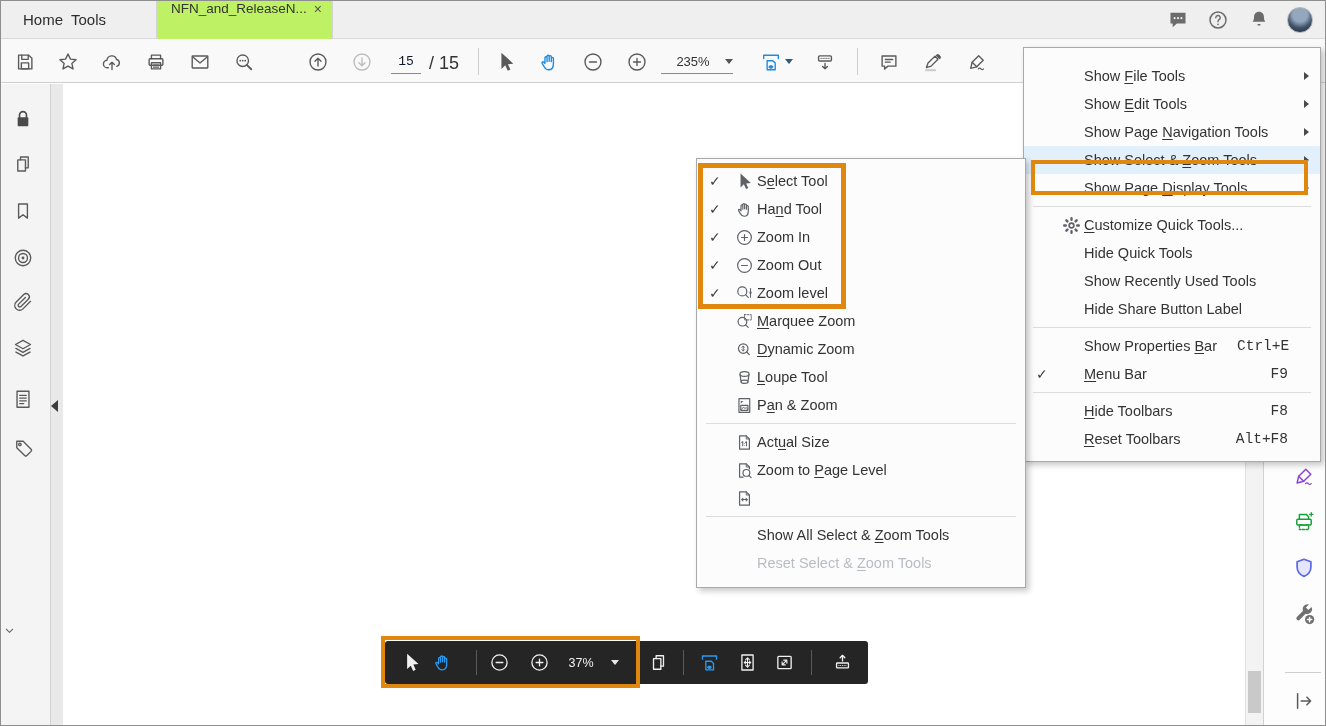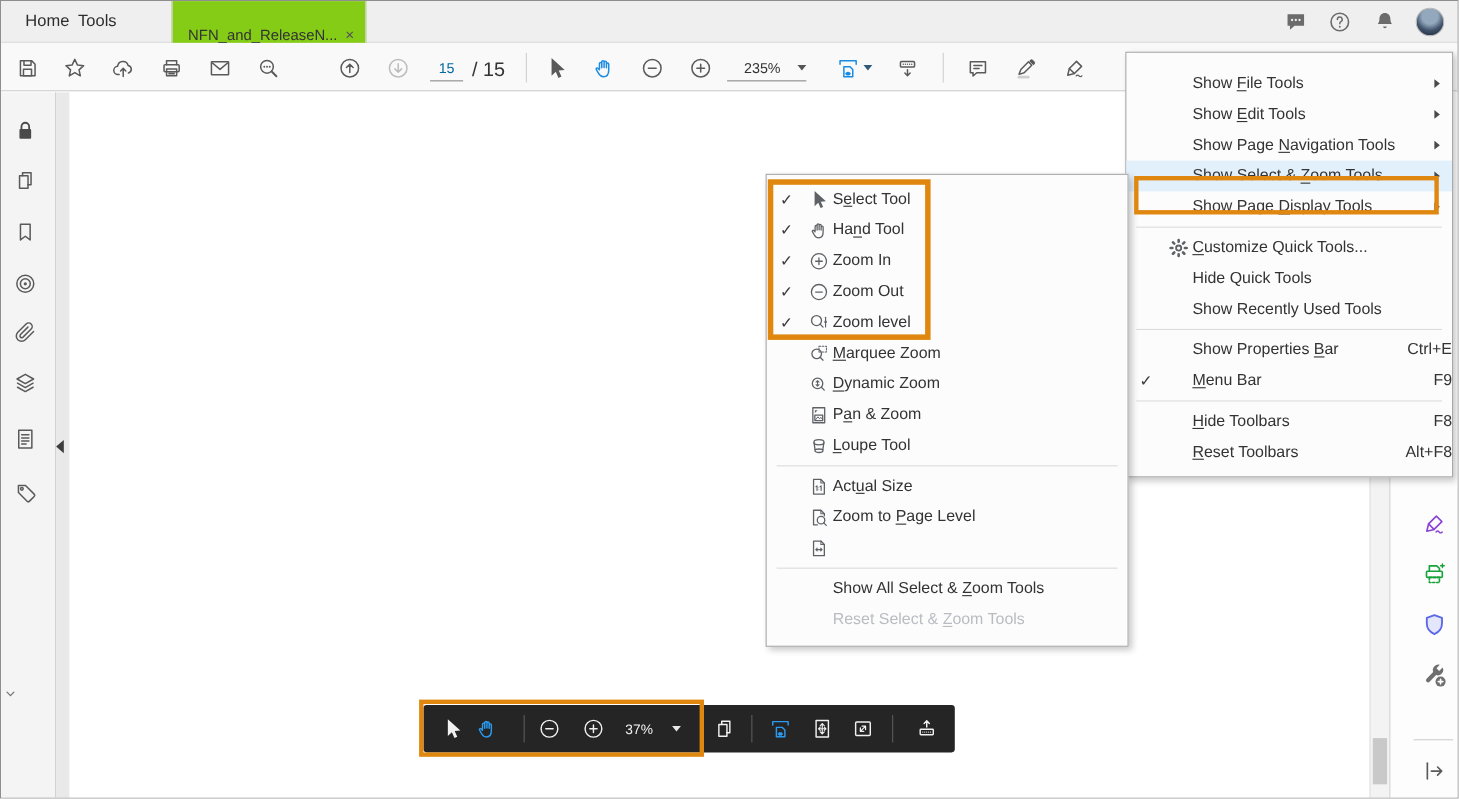--- a/index.html
+++ b/index.html
@@ -3,34 +3,34 @@
 <meta charset="utf-8">
 <style>
   html,body{margin:0;padding:0;background:#d8d8d8;font-family:"Liberation Sans",sans-serif;}
   .window{position:relative;width:1326px;height:726px;background:#fff;border:1px solid #8e8e8e;box-sizing:border-box;overflow:hidden;}
   .ic svg,.tbtn svg,.rbtn svg,.tico svg,.hbtn svg{display:block;stroke:currentColor;fill:none;stroke-width:1.5;stroke-linecap:round;stroke-linejoin:round;}
   
   .tabbar{position:absolute;left:0;top:0;width:100%;height:38px;background:#efefef;border-bottom:1px solid #d9d9d9;box-sizing:border-box;}
   .tab{position:absolute;top:0;height:38px;line-height:38px;font-size:15px;color:#2d2d2d;padding:0 14px;cursor:default;}
   .tab.home{left:8px;}
   .tab.tools{left:56px;}
-  .doctab{position:absolute;left:155px;top:0;width:177px;height:38px;background:#84cc16;border-left:1px solid #d4d4d4;border-right:1px solid #d4d4d4;box-sizing:border-box;display:flex;align-items:flex-end;padding:0 10px 0 14px;}
+  .doctab{position:absolute;left:155px;top:0;width:177px;height:38px;background:#bef264;border-left:1px solid #d4d4d4;border-right:1px solid #d4d4d4;box-sizing:border-box;display:flex;align-items:flex-start;padding:0 10px 0 14px;}
   .doctab .lbl{flex:1;font-size:13.5px;color:#333;white-space:nowrap;overflow:hidden;}
   .doctab .close{font-size:14px;color:#555;margin-left:6px;}
   .tico{position:absolute;top:6px;width:26px;height:26px;display:flex;align-items:center;justify-content:center;color:#6b6b6b;}
   .avatar{position:absolute;left:1286px;top:6px;width:26px;height:26px;border-radius:50%;background:radial-gradient(circle at 50% 28%,#93a8bd 0 34%,#41536b 62%,#15202f 100%);border:1px solid #b5b5b5;box-sizing:border-box;}
   
   .toolbar{position:absolute;left:0;top:38px;width:100%;height:44px;background:#f9f9f9;border-bottom:1px solid #cfcfcf;box-sizing:border-box;}
   .tbtn{position:absolute;top:46px;width:34px;height:30px;display:flex;align-items:center;justify-content:center;color:#5a5a5a;}
   .tbtn svg{width:22px;height:22px;}
   .tbtn.blue{color:#1b8ce3;}
   .tbtn.disabled{color:#bdbdbd;}
   .tsep{position:absolute;top:47px;width:1px;height:27px;background:#cfcfcf;}
   .pagebox{position:absolute;left:390px;top:48px;width:30px;height:24px;}
-  .pagebox input{width:100%;height:100%;border:none;border-bottom:1px solid #8a8a8a;background:transparent;text-align:center;font-size:13px;color:#0369a1;font-family:Liberation Sans, sans-serif;padding:0;}
+  .pagebox input{width:100%;height:100%;border:none;border-bottom:1px solid #8a8a8a;background:transparent;text-align:center;font-size:13px;color:#0f172a;font-family:Liberation Mono, monospace;padding:0;}
   .pagetotal{position:absolute;left:428px;top:52px;font-size:18px;color:#333;}
   .zoombox{position:absolute;left:660px;top:48px;width:72px;height:24px;border-bottom:1px solid #8a8a8a;display:flex;align-items:center;}
   .zoombox .zv{flex:1;text-align:center;font-size:13px;color:#333;}
   .caret{width:0;height:0;border-left:4px solid transparent;border-right:4px solid transparent;border-top:5px solid #555;}
   .fitcaret{position:absolute;left:784px;top:58px;border-top-color:#2f5a78;}
   
   .leftrail{position:absolute;left:0;top:83px;width:50px;height:643px;background:#f4f4f4;border-right:1px solid #d2d2d2;box-sizing:border-box;}
   .rbtn{position:absolute;width:24px;height:24px;left:10px;display:flex;align-items:center;justify-content:center;color:#5a5a5a;}
   .rbtn svg{width:22px;height:22px;}
   .gutter{position:absolute;left:50px;top:83px;width:12px;height:643px;background:#e9e9e9;}
@@ -59,21 +59,21 @@
   .menu-item{display:flex;align-items:center;height:28px;white-space:nowrap;}
   .menu-item.highlighted{background:#e2f0fb;}
   .menu-item.disabled{color:#b9bcc2;}
   .menu-sep{height:1px;background:#dcdcdc;margin:4px 9px;}
   .mi-check{width:22px;padding-left:12px;font-size:14px;color:#3c3c3c;flex:none;}
   .mi-icon{width:26px;height:20px;display:flex;align-items:center;justify-content:center;color:#5e6166;flex:none;}
   .mi-icon svg{display:block;width:19px;height:19px;stroke:currentColor;fill:none;stroke-width:1.5;stroke-linecap:round;stroke-linejoin:round;}
   .menu-item.disabled .mi-icon{color:#c3c6cb;}
   .mi-label{flex:1;}
   .mi-label u{text-underline-offset:2px;}
-  .mi-shortcut{margin-left:20px;margin-right:0;}
+  .mi-shortcut{margin-left:20px;margin-right:32px;font-family:Liberation Mono, monospace;}
   .mi-arrow{width:0;height:0;border-left:5px solid #4a4a4a;border-top:4px solid transparent;border-bottom:4px solid transparent;margin-right:11px;flex:none;}
   
   .obox{position:absolute;border:4px solid #e0870f;z-index:50;box-sizing:border-box;}
   .obox.b1{left:697px;top:162px;width:148px;height:146px;border-width:5px;}
   .obox.b2{left:1030px;top:159px;width:277px;height:35px;}
   .obox.b3{left:380px;top:635px;width:259px;height:52px;}
 </style>
 </head>
 <body>
 
@@ -630,20 +630,25 @@
       <div class="menu-item">
         <span class="mi-check"></span>
         <span class="mi-icon"></span>
         <span class="mi-label">Hide Quick Tools</span>
       </div>
       <div class="menu-item">
         <span class="mi-check"></span>
         <span class="mi-icon"></span>
         <span class="mi-label">Show Recently Used Tools</span>
       </div>
+      <div class="menu-item">
+        <span class="mi-check"></span>
+        <span class="mi-icon"></span>
+        <span class="mi-label">Hide Share Button Label</span>
+      </div>
       <div class="menu-sep"></div>
       <div class="menu-item">
         <span class="mi-check"></span>
         <span class="mi-icon"></span>
         <span class="mi-label">Show Properties <u>B</u>ar</span>
         <span class="mi-shortcut">Ctrl+E</span>
       </div>
       <div class="menu-item">
         <span class="mi-check">✓</span>
         <span class="mi-icon"></span>
@@ -725,33 +730,33 @@
           <svg viewBox="0 0 24 24">
             <use href="#i-dynamic-zoom"></use>
           </svg>
         </span>
         <span class="mi-label"><u>D</u>ynamic Zoom</span>
       </div>
       <div class="menu-item">
         <span class="mi-check"></span>
         <span class="mi-icon">
           <svg viewBox="0 0 24 24">
+            <use href="#i-loupe"></use>
+          </svg>
+        </span>
+        <span class="mi-label"><u>L</u>oupe Tool</span>
+      </div>
+      <div class="menu-item">
+        <span class="mi-check"></span>
+        <span class="mi-icon">
+          <svg viewBox="0 0 24 24">
             <use href="#i-pan-zoom"></use>
           </svg>
         </span>
         <span class="mi-label">P<u>a</u>n &amp; Zoom</span>
-      </div>
-      <div class="menu-item">
-        <span class="mi-check"></span>
-        <span class="mi-icon">
-          <svg viewBox="0 0 24 24">
-            <use href="#i-loupe"></use>
-          </svg>
-        </span>
-        <span class="mi-label"><u>L</u>oupe Tool</span>
       </div>
       <div class="menu-sep"></div>
       <div class="menu-item">
         <span class="mi-check"></span>
         <span class="mi-icon">
           <svg viewBox="0 0 24 24">
             <use href="#i-actual-size"></use>
           </svg>
         </span>
         <span class="mi-label">Act<u>u</u>al Size</span>

